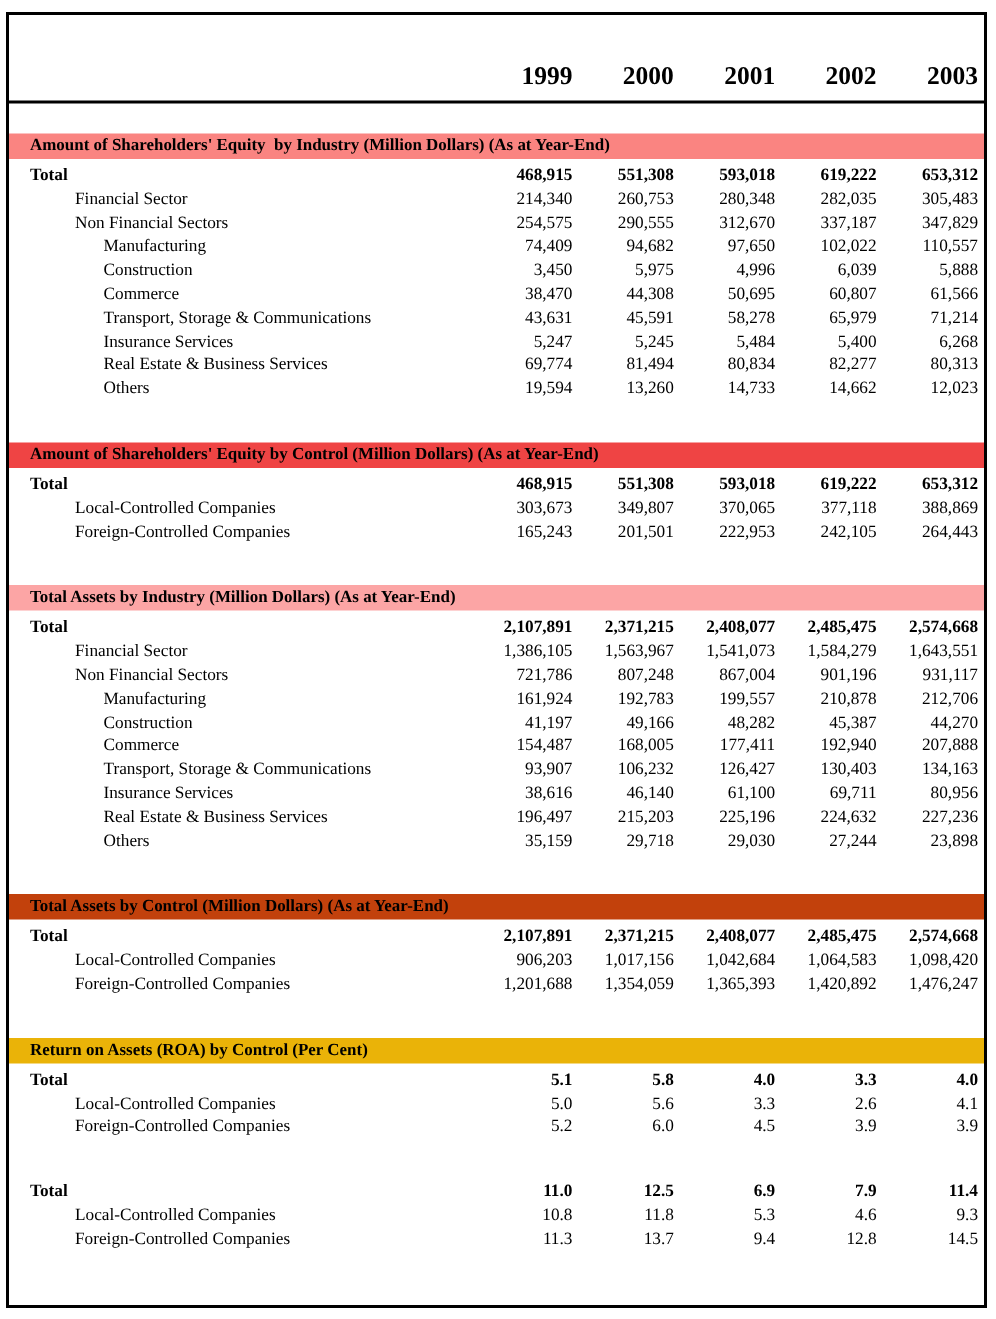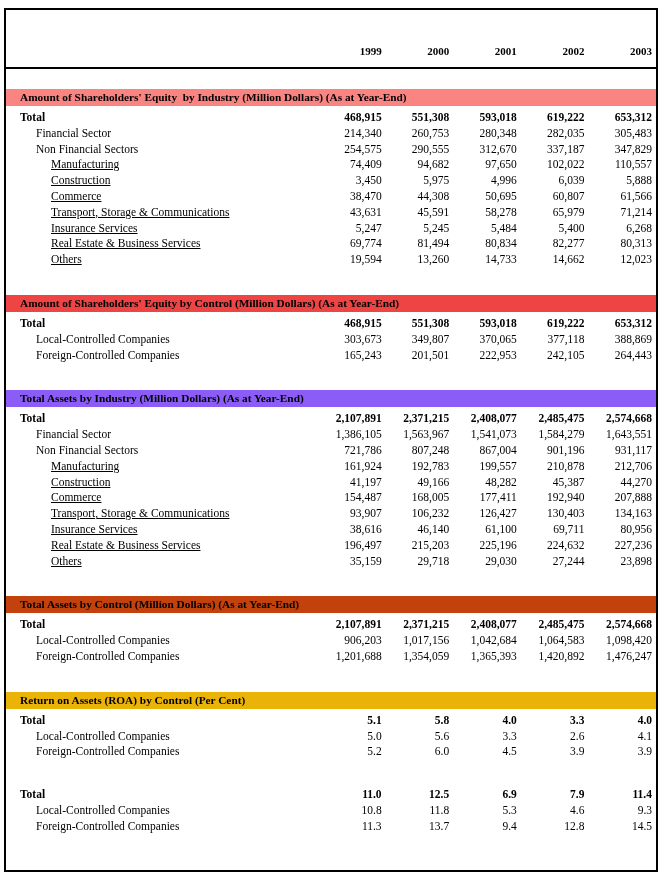--- a/index.html
+++ b/index.html
@@ -30,21 +30,21 @@
     display: grid;
     grid-template-columns: 1fr 67.6px 67.6px 67.6px 67.6px 67.6px;
     align-items: end;
     padding-bottom: 10px;
     box-sizing: content-box;
   }
   .year-cell {
     text-align: right;
     padding-right: 4px;
     font-weight: bold;
-    font-size: 11px;
+    font-size: 17px;
     line-height: 12px;
   }
   
   .content {
     padding-top: 20px;
   }
   .section {
     margin-bottom: 27px;
   }
   .banner {
@@ -63,22 +63,22 @@
     height: 15.8px;
     line-height: 15.8px;
     font-size: 11.5px;
   }
   .row.bold { font-weight: bold; }
   .cell.label {
     white-space: nowrap;
     overflow: hidden;
   }
   .indent-0 { padding-left: 14px; }
-  .indent-1 { padding-left: 30px; }
-  .indent-2 { padding-left: 45px; text-decoration: underline; }
+  .indent-1 { padding-left: 44px; }
+  .indent-2 { padding-left: 63px; }
   .cell.num {
     text-align: right;
     padding-right: 4px;
     white-space: nowrap;
   }
 </style>
 </head>
 <body>
 
 <div class="sheet">
@@ -216,21 +216,21 @@
     <div class="cell num">165,243</div>
     <div class="cell num">201,501</div>
     <div class="cell num">222,953</div>
     <div class="cell num">242,105</div>
     <div class="cell num">264,443</div>
   </div>
 </div>
   </section>
 
   <section class="section">
-    <div class="banner" style="background: #8b5cf6;">
+    <div class="banner" style="background: #fca5a5;">
       <span class="banner-text">Total Assets by Industry (Million Dollars) (As at Year-End)</span>
     </div>
     <div class="rows">
   <div class="row bold">
     <div class="cell label indent-0">Total</div>
     <div class="cell num">2,107,891</div>
     <div class="cell num">2,371,215</div>
     <div class="cell num">2,408,077</div>
     <div class="cell num">2,485,475</div>
     <div class="cell num">2,574,668</div>

